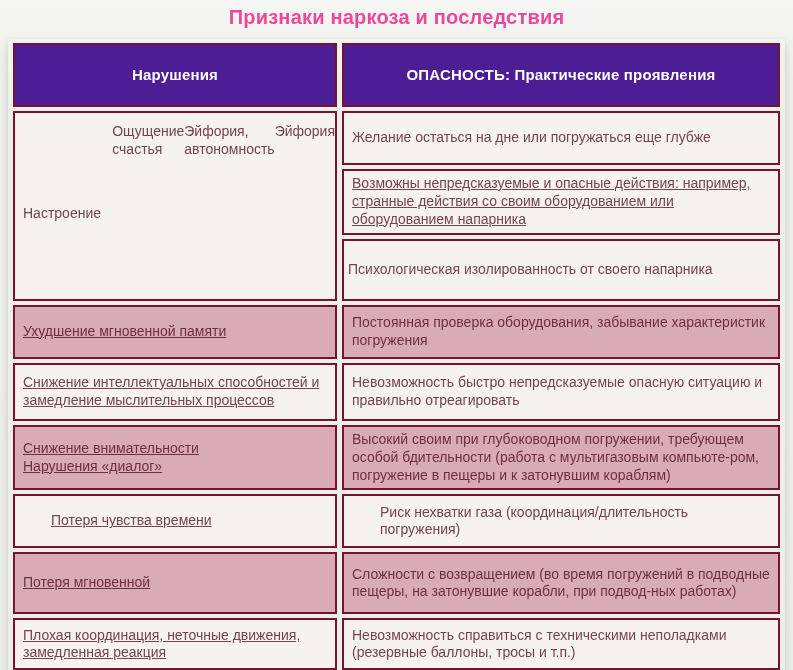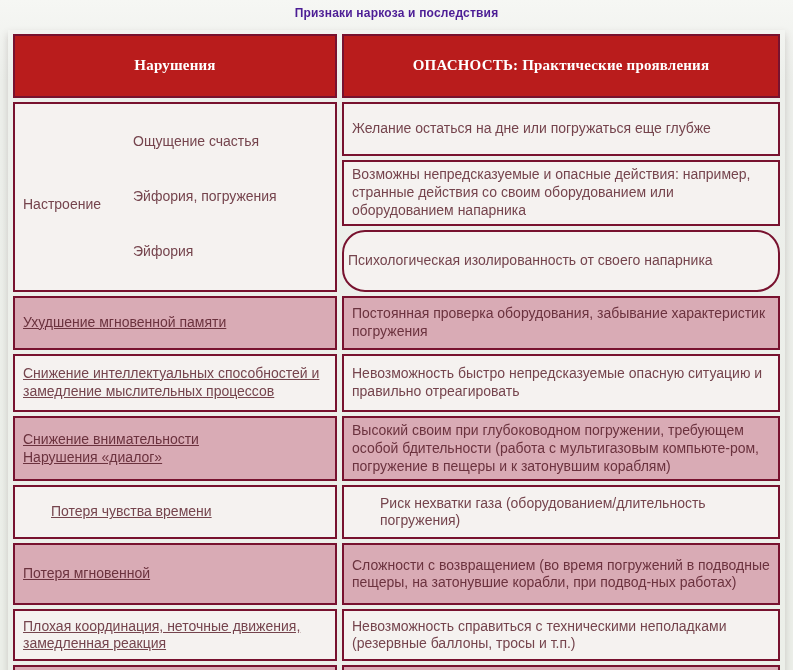--- a/index.html
+++ b/index.html
@@ -11,23 +11,23 @@
     height: 670px;
     background: linear-gradient(180deg, #f6f7f4 0%, #edefeb 12%, #ecefe9 100%);
     font-family: "Liberation Sans", sans-serif;
     overflow: hidden;
   }
   .page {
     padding: 4px 8px 0 8px;
   }
   .title {
     text-align: center;
-    font-size: 12px;
+    font-size: 20px;
     font-weight: bold;
-    color: #4c1d95;
+    color: #ec4899;
     margin: 2px 0 10px 0;
     letter-spacing: 0.2px;
   }
   table.narcosis-table {
     width: 777px;
     table-layout: fixed;
     border-collapse: separate;
     border-spacing: 5px 4px;
     box-shadow: 0 4px 7px rgba(90, 70, 70, 0.25);
     background: transparent;
@@ -36,38 +36,37 @@
   col.c-right { width: auto; }
 
   th, td {
     border: 2px solid #78122f;
     vertical-align: middle;
     padding: 4px 8px;
     font-size: 14px;
     line-height: 1.28;
   }
   th {
-    background: #b91c1c;
+    background: #4c1d95;
     color: #ffffff;
     font-weight: bold;
     font-size: 15px;
     height: 52px;
     text-align: center;
     letter-spacing: 0.2px;
-    font-family: Liberation Serif, serif;
   }
   td.white { background: #f5f2f0; color: #75444d; }
   td.pink  { background: #d9abb5; color: #6b323e; }
 
   td.disorder { white-space: pre-line; text-decoration: underline; }
 
   
   tr.r1a td { height: 42px; }
-  tr.r1b td { height: 52px; }
-  tr.r1c td { height: 50px; border-radius: 23px; }
+  tr.r1b td { height: 52px; text-decoration: underline; }
+  tr.r1c td { height: 50px; }
   tr.r2  td { height: 42px; }
   tr.r3  td { height: 46px; }
   tr.r4  td { height: 50px; }
   tr.r5  td { height: 42px; padding-left: 36px; }
   tr.r6  td { height: 50px; }
   tr.r7  td { height: 40px; }
   tr.r8  td { height: 46px; }
 
   
   td.mood-cell { padding: 0; }
@@ -81,21 +80,21 @@
     width: 118px;
     display: flex;
     align-items: center;
     padding-left: 8px;
     box-sizing: border-box;
     margin-top: 17px;
   }
   .mood-subitems {
     flex: 1;
     display: flex;
-    flex-direction: column;
+    flex-direction: row;
     justify-content: space-around;
     padding: 10px 0;
   }
 </style>
 </head>
 <body>
 
 <div class="page">
   <div class="title">Признаки наркоза и последствия</div>
 
@@ -110,21 +109,21 @@
         <th>ОПАСНОСТЬ: Практические проявления</th>
       </tr>
     </thead>
     <tbody>
       <tr class="r1a">
         <td class="white mood-cell" rowspan="3">
           <div class="mood-wrap">
             <div class="mood-label">Настроение</div>
             <div class="mood-subitems">
               <span>Ощущение счастья</span>
-              <span>Эйфория, погружения</span>
+              <span>Эйфория, автономность</span>
               <span>Эйфория</span>
             </div>
           </div>
         </td>
         <td class="white">Желание остаться на дне или погружаться еще глубже</td>
       </tr>
       <tr class="r1b">
         <td class="white">Возможны непредсказуемые и опасные действия: например, странные действия со своим оборудованием или оборудованием напарника</td>
       </tr>
       <tr class="r1c">
@@ -139,21 +138,21 @@
         <td class="white disorder">Снижение интеллектуальных способностей и замедление мыслительных процессов</td>
         <td class="white">Невозможность быстро непредсказуемые опасную ситуацию и правильно отреагировать</td>
       </tr>
       <tr class="r4">
         <td class="pink disorder">Снижение внимательности
 Нарушения «диалог»</td>
         <td class="pink">Высокий своим при глубоководном погружении, требующем особой бдительности (работа с мультигазовым компьюте-ром, погружение в пещеры и к затонувшим кораблям)</td>
       </tr>
       <tr class="r5">
         <td class="white disorder">Потеря чувства времени</td>
-        <td class="white">Риск нехватки газа (оборудованием/длительность погружения)</td>
+        <td class="white">Риск нехватки газа (координация/длительность погружения)</td>
       </tr>
       <tr class="r6">
         <td class="pink disorder">Потеря мгновенной</td>
         <td class="pink">Сложности с возвращением (во время погружений в подводные пещеры, на затонувшие корабли, при подвод-ных работах)</td>
       </tr>
       <tr class="r7">
         <td class="white disorder">Плохая координация, неточные движения, замедленная реакция</td>
         <td class="white">Невозможность справиться с техническими неполадками (резервные баллоны, тросы и т.п.)</td>
       </tr>
       <tr class="r8">

